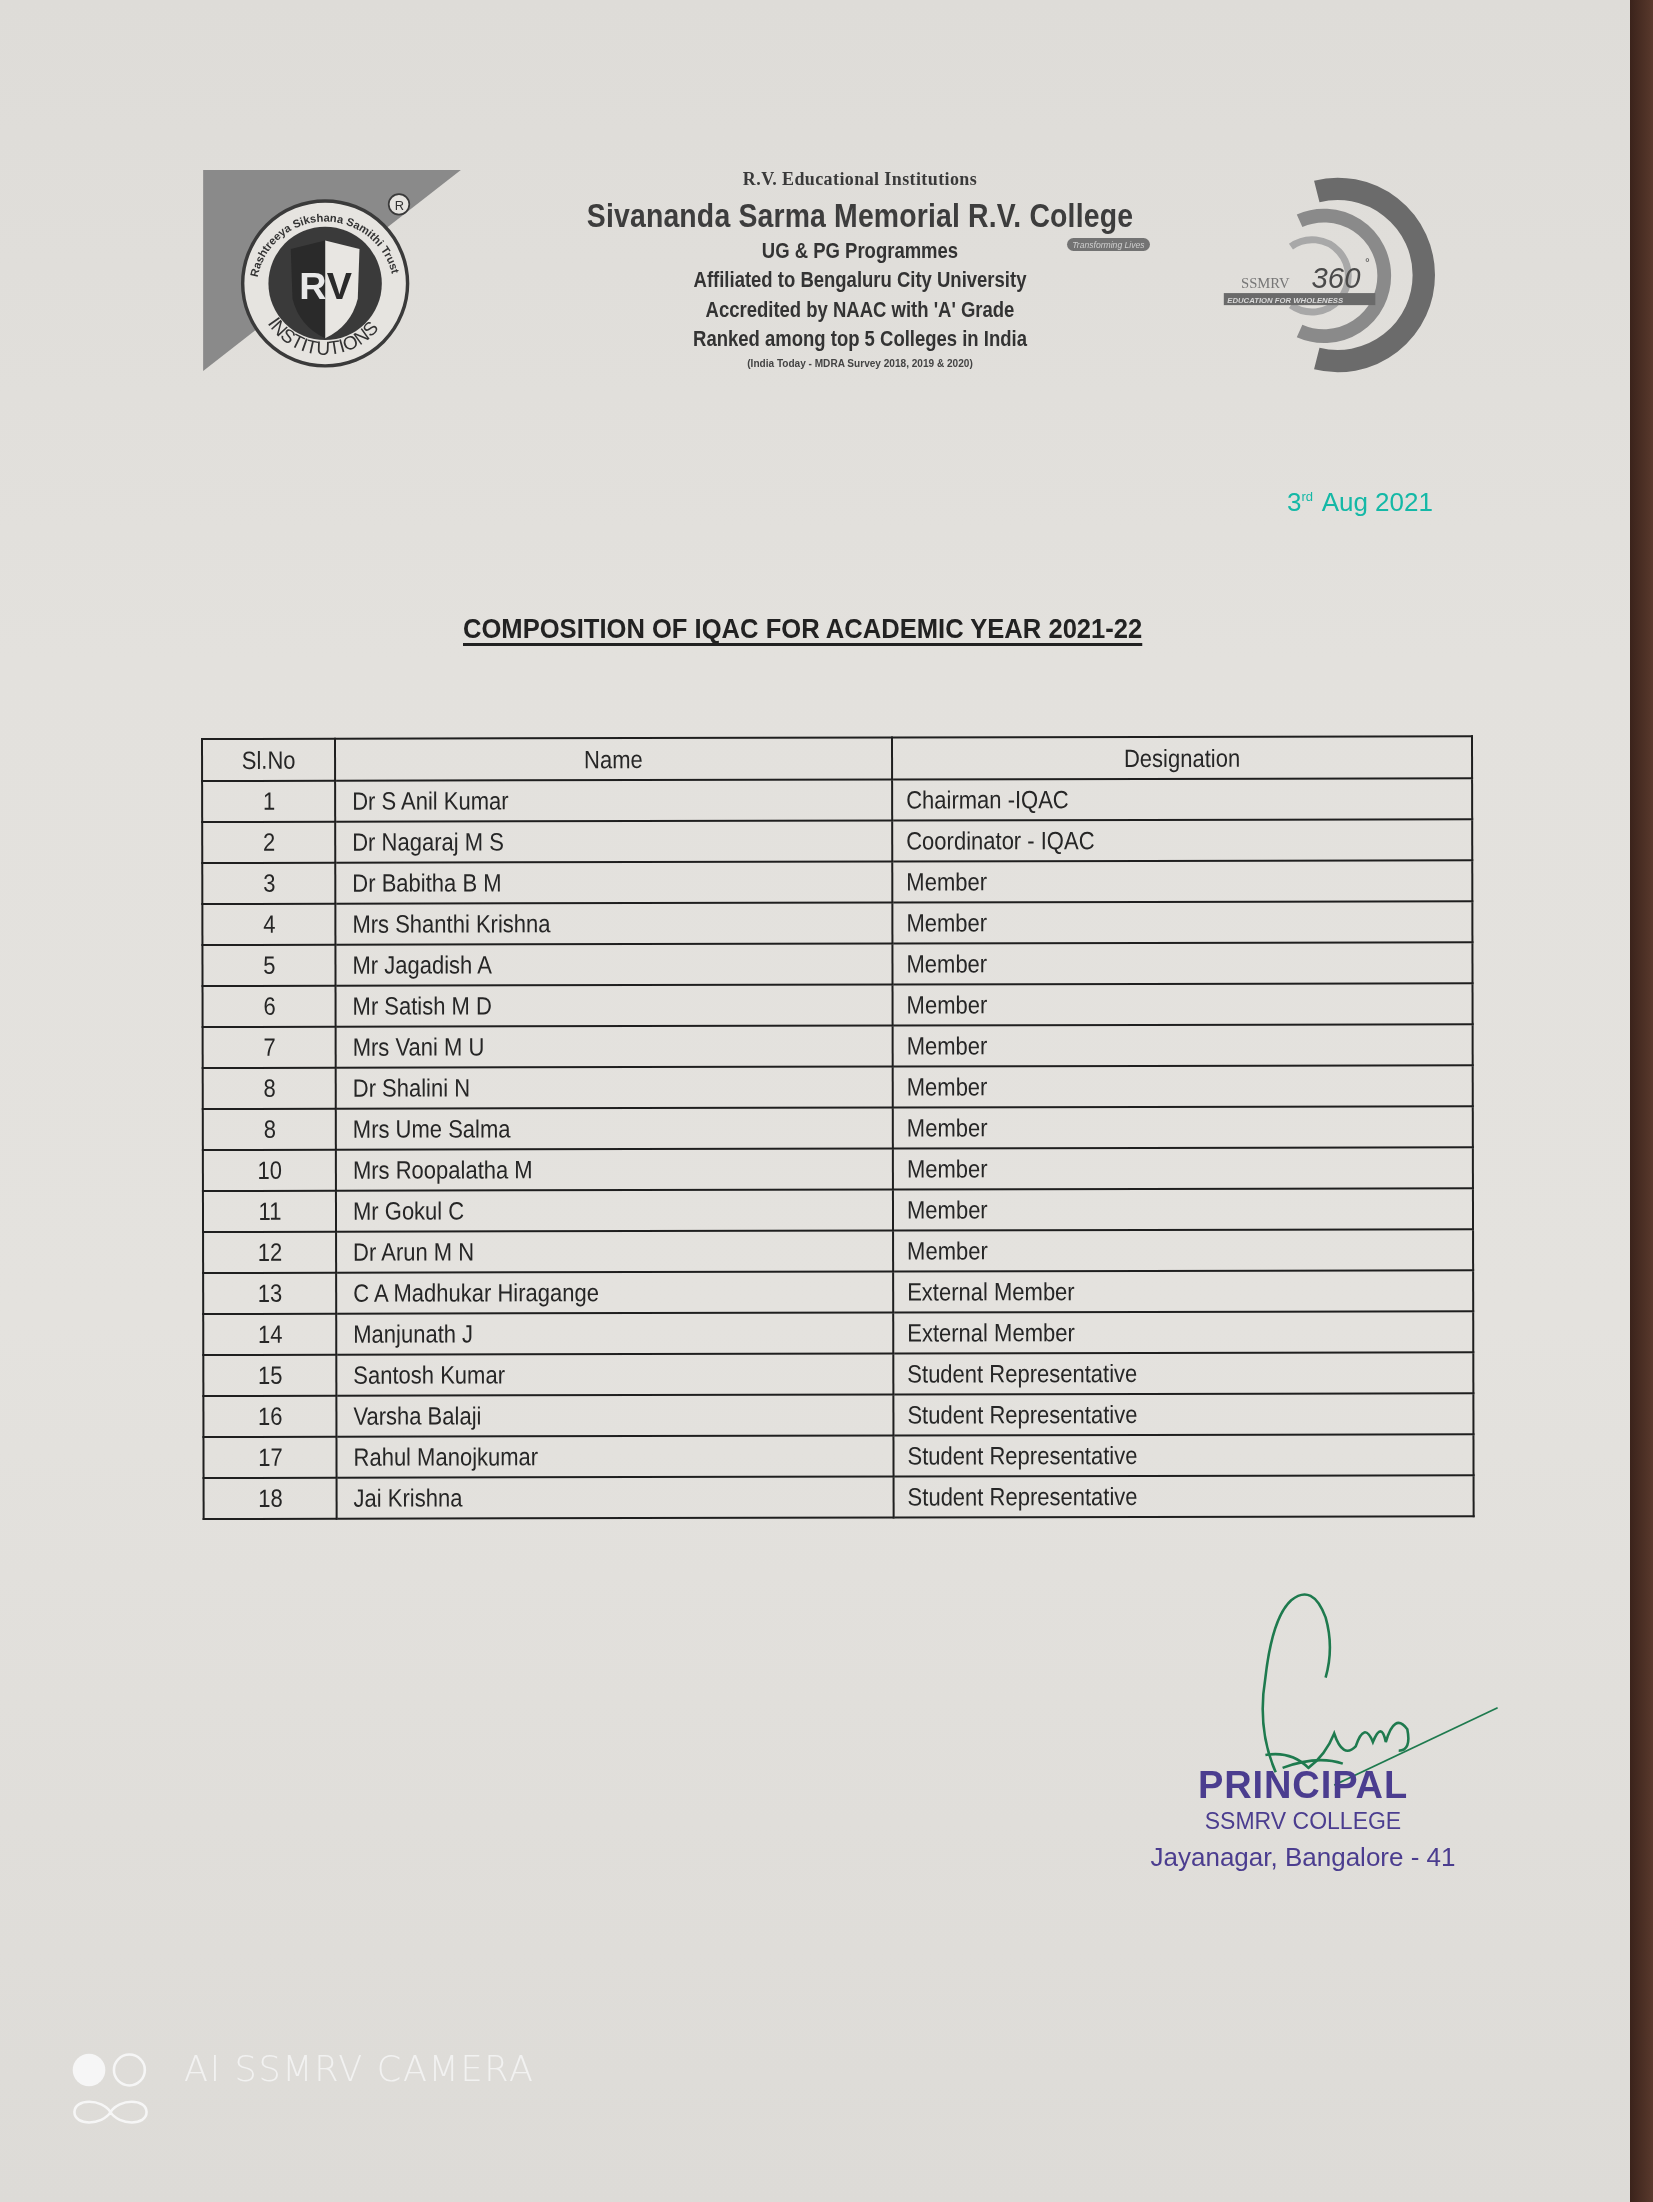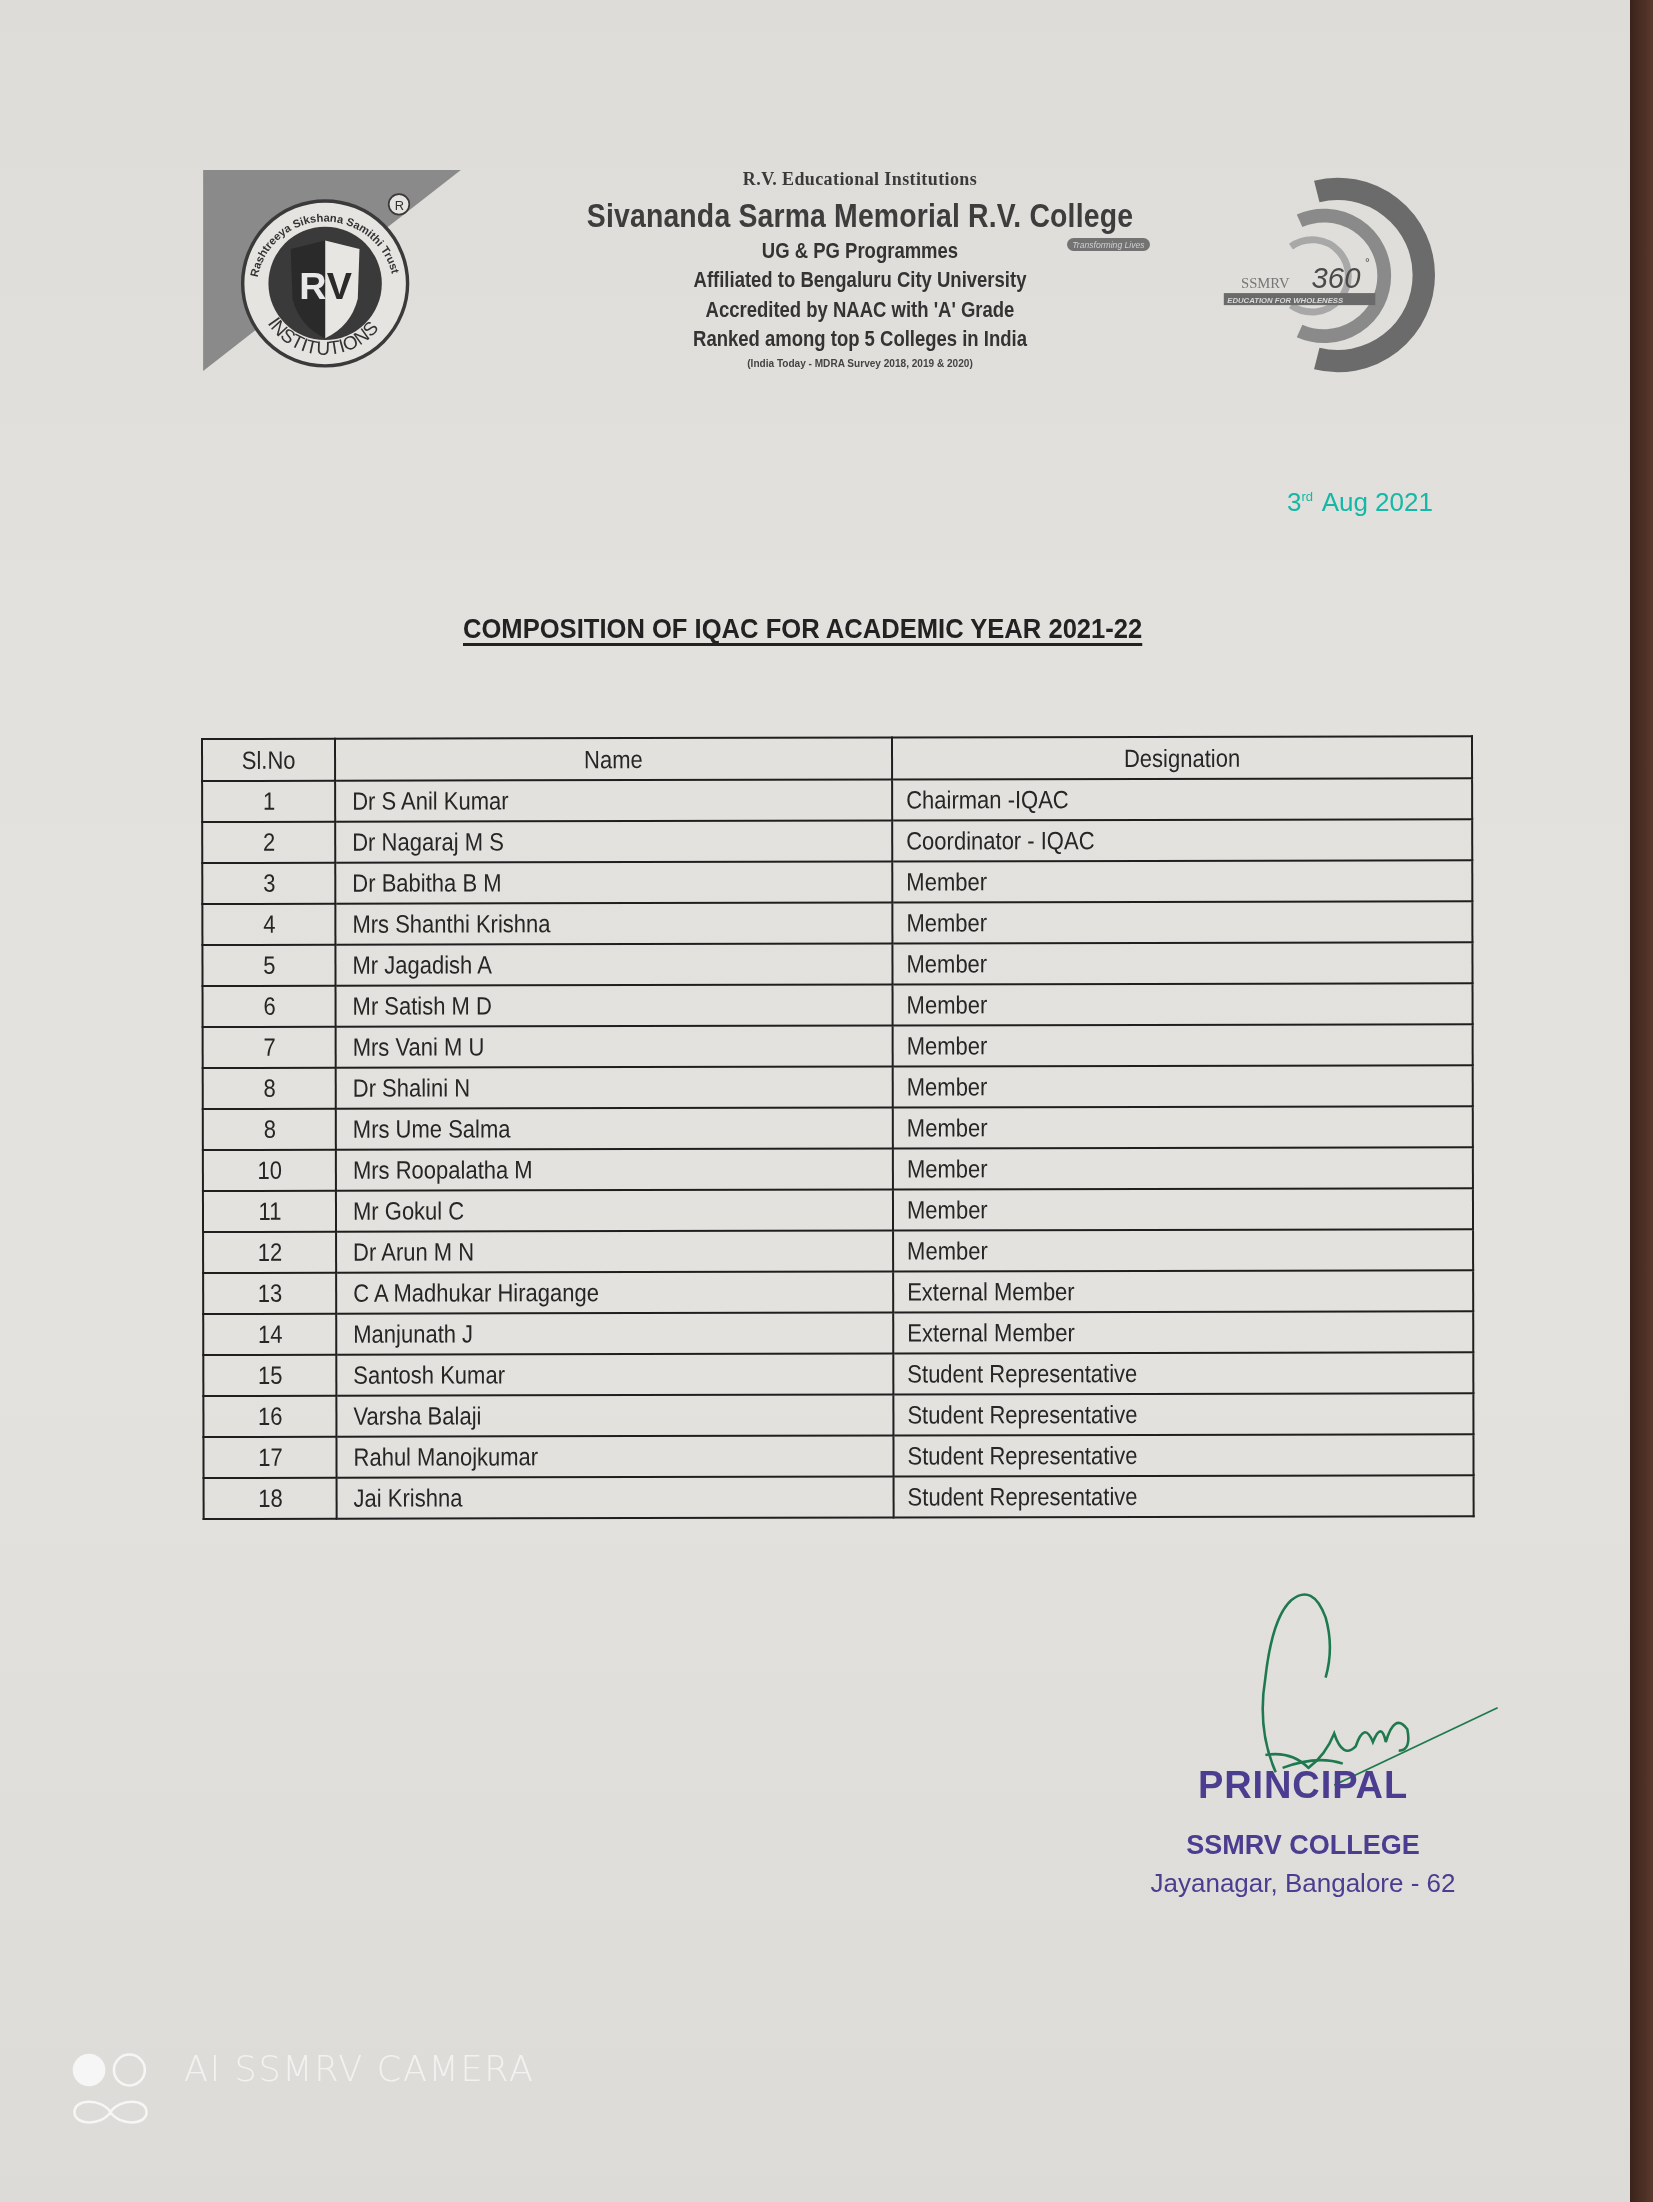--- a/index.html
+++ b/index.html
@@ -53,21 +53,21 @@
     .c-no { width: 131px; text-align: center; }
     .c-name { width: 539px; text-align: left; padding-left: 15.5px !important; }
     .c-des { text-align: left; padding-left: 13.8px !important; }
     .tbl th.c-name, .tbl th.c-des { text-align: center; padding-left: 0 !important; }
     .tbl span { display: inline-block; transform: scaleX(0.88); transform-origin: left center; }
     .tbl .c-no span, .tbl th span { transform-origin: center; }
     
     .signature { position: absolute; left: 1205px; top: 1583px; width: 310px; height: 215px; }
     .stamp { position: absolute; left: 1118px; top: 1764px; width: 370px; text-align: center; color: #4b3d8f; font-family: "Liberation Sans", sans-serif; }
     .stamp .s1 { font-size: 38px; font-weight: bold; letter-spacing: 0.9px; }
-    .stamp .s2 { font-size: 27px; font-weight: bold; margin-top: 23px; }
+    .stamp .s2 { font-size: 23px; font-weight: normal; margin-top: 1px; }
     .stamp .s3 { font-size: 26px; margin-top: 6.9px; }
     
     .wm-icon { position: absolute; left: 71px; top: 2052px; width: 79px; height: 79px; }
     .wm-text { position: absolute; left: 184px; top: 2043px; color: #f4f4f4; font-size: 35px; line-height: 52px; letter-spacing: 1.7px; opacity: 0.92; font-family: "DejaVu Sans", sans-serif; font-weight: 200; }
   </style>
 </head>
 <body>
 
 <div class="paper"></div>
 <div class="right-edge"></div>
@@ -221,21 +221,21 @@
 <svg class="signature" viewBox="0 0 360 250">
   <path d="M82,220 Q60,170 70,110 Q78,40 100,20 Q125,0 140,40 Q150,75 140,110" fill="none" stroke="#1e7a4e" stroke-width="3"></path>
   <path d="M70,200 Q100,195 120,215 Q140,200 150,175 Q160,205 175,190 Q185,160 195,185 Q205,160 210,185 Q220,150 235,170 Q240,195 225,195" fill="none" stroke="#1e7a4e" stroke-width="3"></path>
   <path d="M90,215 Q130,200 160,210" fill="none" stroke="#1e7a4e" stroke-width="3"></path>
   <path d="M150,235 L340,145" fill="none" stroke="#1e7a4e" stroke-width="2"></path>
 </svg>
 
 <div class="stamp">
   <div class="s1">PRINCIPAL</div>
   <div class="s2">SSMRV COLLEGE</div>
-  <div class="s3">Jayanagar, Bangalore - 62</div>
+  <div class="s3">Jayanagar, Bangalore - 41</div>
 </div>
 
 <svg class="wm-icon" viewBox="0 0 92 92">
   <circle cx="21" cy="21" r="19" fill="#f6f6f6"></circle>
   <circle cx="68" cy="21" r="18" fill="none" stroke="#f6f6f6" stroke-width="3"></circle>
   <path d="M46,70 C36,54 4,54 4,70 C4,86 36,86 46,70 C56,54 88,54 88,70 C88,86 56,86 46,70 Z" fill="none" stroke="#f6f6f6" stroke-width="3"></path>
 </svg>
 <div class="wm-text">
   <div>AI SSMRV CAMERA</div>
 </div>

